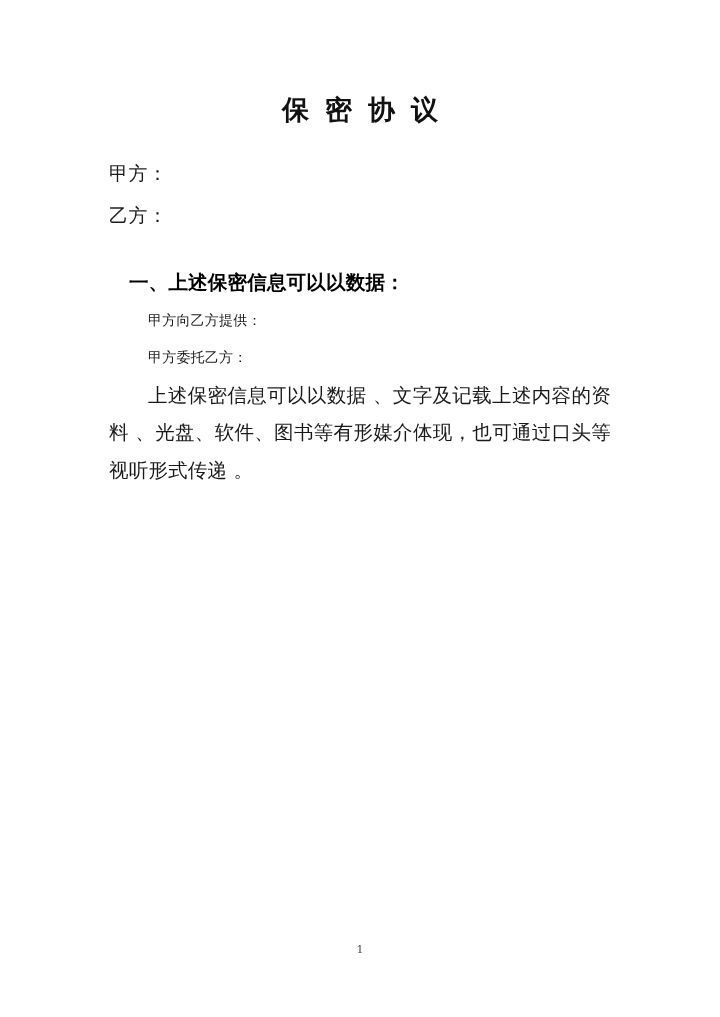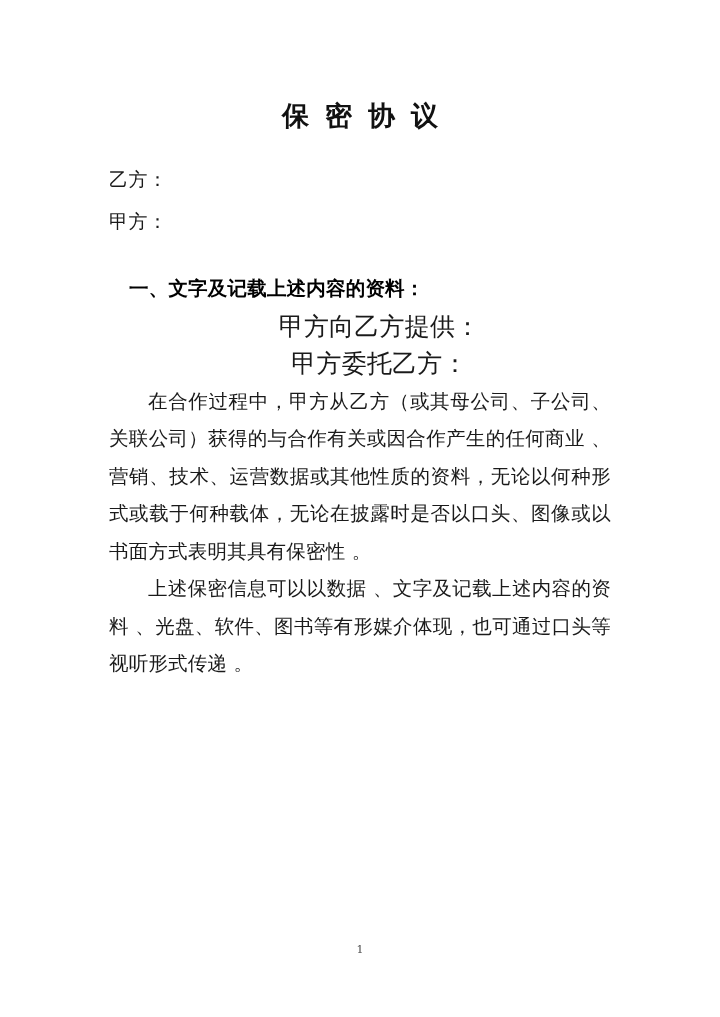--- a/index.html
+++ b/index.html
@@ -28,21 +28,21 @@
 
   .content {
     position: absolute;
     left: 109px;
     top: 0;
     width: 502px;
   }
 
   
   .doc-title {
-    margin: 6px;
+    margin: 0;
     padding: 0;
     text-align: center;
     font-size: 27px;
     font-weight: 700;
     letter-spacing: 16px;
     
     text-indent: 16px;
     line-height: 36px;
     padding-top: 92px;
     color: #111111;
@@ -78,26 +78,25 @@
     margin: 0;
     font-size: 19.5px;
     line-height: 37.5px;
     font-weight: 700;
     text-indent: 20px;
     color: #000000;
     letter-spacing: 0.2px;
   }
   p.sublabel {
     margin: 0;
-    font-size: 25px;
+    font-size: 14px;
     line-height: 37.5px;
     text-indent: 39px;
     color: #1a1a1a;
     letter-spacing: 0.2px;
-    text-align: center;
   }
 
   
   .page-number {
     position: absolute;
     left: 0;
     top: 942px;
     width: 720px;
     text-align: center;
     font-size: 11px;
@@ -108,35 +107,34 @@
 </style>
 </head>
 <body>
 
 <div class="page">
   <div class="content">
 
     <h1 class="doc-title">保密协议</h1>
 
     <div class="party-block">
+      <div class="party-line">甲方：</div>
       <div class="party-line">乙方：</div>
-      <div class="party-line">甲方：</div>
     </div>
 
     <div class="body-block">
 
 
-      <h2 class="section-heading">一、文字及记载上述内容的资料：</h2>
+      <h2 class="section-heading">一、上述保密信息可以以数据：</h2>
 
       <p class="sublabel">甲方向乙方提供：</p>
 
 
       <p class="sublabel">甲方委托乙方：</p>
 
-      <p class="para">在合作过程中，甲方从乙方（或其母公司、子公司、关联公司）获得的与合作有关或因合作产生的任何商业 、营销、技术、运营数据或其他性质的资料，无论以何种形式或载于何种载体，无论在披露时是否以口头、图像或以书面方式表明其具有保密性 。</p>
 
       <p class="para">上述保密信息可以以数据 、文字及记载上述内容的资料 、光盘、软件、图书等有形媒介体现，也可通过口头等视听形式传递 。</p>
 
     </div>
   </div>
 
   <div class="page-number">1</div>
 </div>
 
 </body></html>

